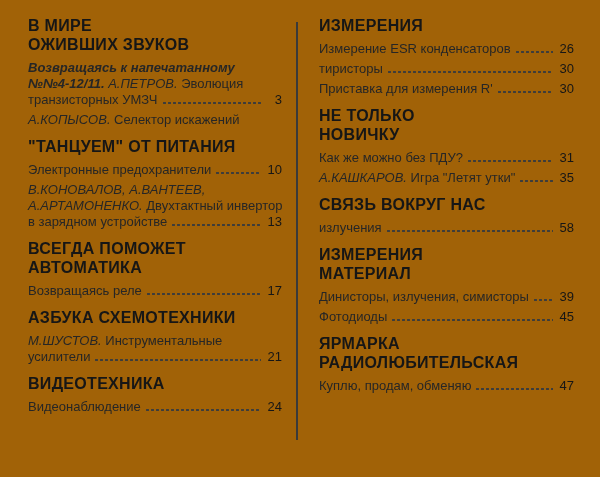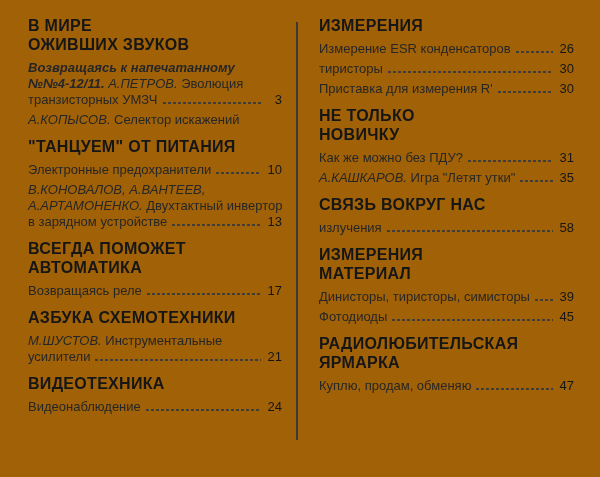--- a/index.html
+++ b/index.html
@@ -128,26 +128,26 @@
         <div class="heading-line">СВЯЗЬ ВОКРУГ НАС</div>
       </div>
       <div class="entry">
         <div class="entry-line last"><span class="line-text"><span class="seg-r">излучения</span></span><span class="leader"></span><span class="pagenum">58</span></div>
       </div>
       <div class="heading">
         <div class="heading-line">ИЗМЕРЕНИЯ</div>
         <div class="heading-line">МАТЕРИАЛ</div>
       </div>
       <div class="entry">
-        <div class="entry-line last"><span class="line-text"><span class="seg-r">Динисторы, тиристоры, симисторы</span></span><span class="leader"></span><span class="pagenum">39</span></div>
+        <div class="entry-line last"><span class="line-text"><span class="seg-r">Динисторы, излучения, симисторы</span></span><span class="leader"></span><span class="pagenum">39</span></div>
       </div>
       <div class="entry">
         <div class="entry-line last"><span class="line-text"><span class="seg-r">Фотодиоды</span></span><span class="leader"></span><span class="pagenum">45</span></div>
       </div>
       <div class="heading">
+        <div class="heading-line">ЯРМАРКА</div>
         <div class="heading-line">РАДИОЛЮБИТЕЛЬСКАЯ</div>
-        <div class="heading-line">ЯРМАРКА</div>
       </div>
       <div class="entry">
         <div class="entry-line last"><span class="line-text"><span class="seg-r">Куплю, продам, обменяю</span></span><span class="leader"></span><span class="pagenum">47</span></div>
       </div>
     </div>
 </div>
 
 </body></html>

